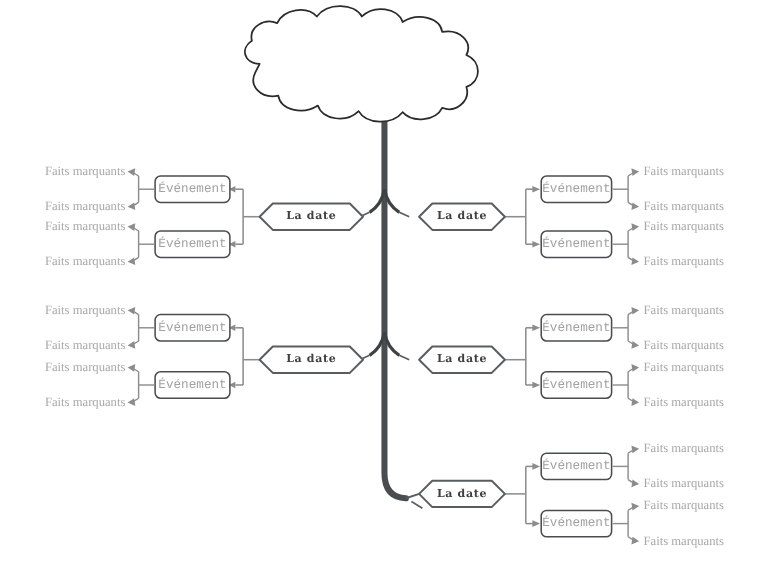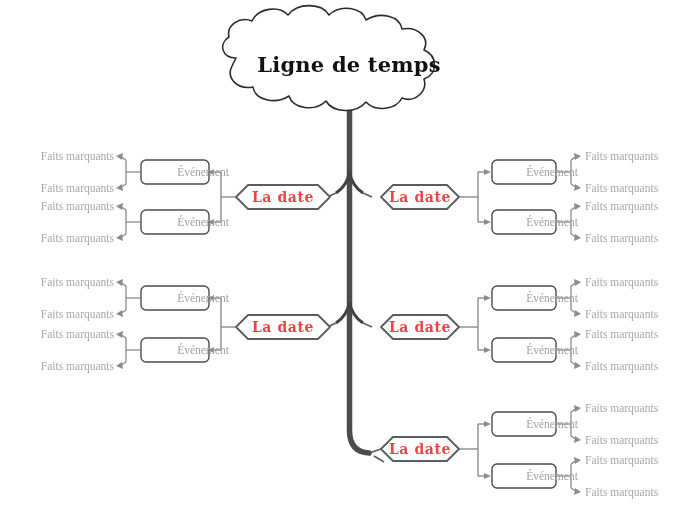--- a/index.html
+++ b/index.html
@@ -31,31 +31,30 @@
     font-family: "DejaVu Serif", "Liberation Serif", serif;
     font-weight: bold;
     font-size: 21px;
     color: #111111;
     letter-spacing: 0.2px;
     transform: translate(-50%, -50%);
   }
   .date-label {
     font-family: "DejaVu Serif", "Liberation Serif", serif;
     font-weight: bold;
-    font-size: 14px;
-    color: #ef4444;
+    font-size: 10px;
+    color: #404040;
     letter-spacing: 0.6px;
     transform: translate(-50%, -50%);
   }
   .event-label {
-    font-family: Liberation Serif, serif;
+    font-family: Liberation Mono, monospace;
     font-size: 11.5px;
     color: #a2a2a2;
     transform: translate(-50%, -50%);
-    margin-left: 28px;
   }
   .fact-label {
     font-family: Liberation Serif, serif;
     font-size: 11.5px;
     color: #a8a8a8;
     transform: translateY(-50%);
   }
   .fact-label.right-side { text-align: left; }
   .fact-label.left-side  { transform: translate(-100%, -50%); }
 </style>
@@ -253,21 +252,20 @@
       <polygon points="393,437 447,437 459,449 447,461 393,461 381,449" fill="#ffffff" stroke="#5a5d60" stroke-width="1.8" stroke-linejoin="round"></polygon>
     </g>
     <g>
       <rect x="492" y="412" width="64" height="24" rx="5" ry="5" fill="#ffffff" stroke="#4a4d50" stroke-width="1.4"></rect>
     </g>
     <g>
       <rect x="492" y="464" width="64" height="24" rx="5" ry="5" fill="#ffffff" stroke="#4a4d50" stroke-width="1.4"></rect>
     </g>
   </svg>
 
-  <div class="lbl cloud-title" style="left:349px; top:64px;">Ligne de temps</div>
 
   <div class="lbl date-label" style="left:283px; top:197px;">La date</div>
   <div class="lbl event-label" style="left:175px; top:172px;">Événement</div>
   <div class="lbl event-label" style="left:175px; top:222px;">Événement</div>
   <div class="lbl fact-label left-side" style="left:114px; top:156px;">Faits marquants</div>
   <div class="lbl fact-label left-side" style="left:114px; top:188px;">Faits marquants</div>
   <div class="lbl fact-label left-side" style="left:114px; top:206px;">Faits marquants</div>
   <div class="lbl fact-label left-side" style="left:114px; top:238px;">Faits marquants</div>
 
   <div class="lbl date-label" style="left:420px; top:197px;">La date</div>

